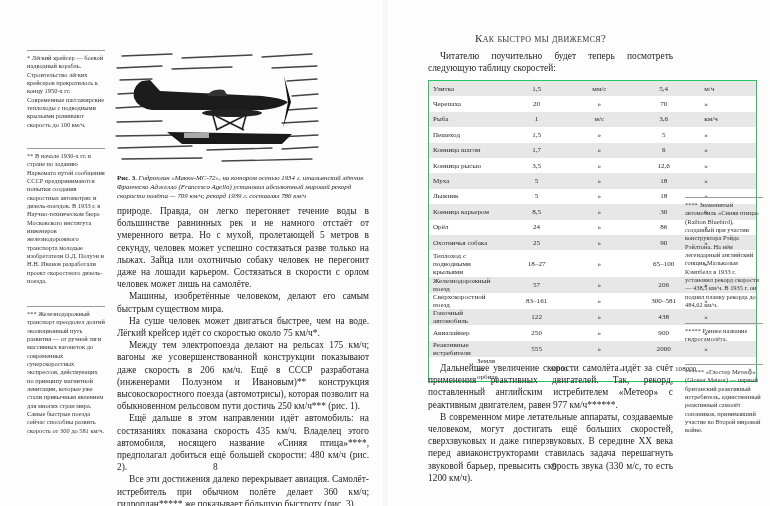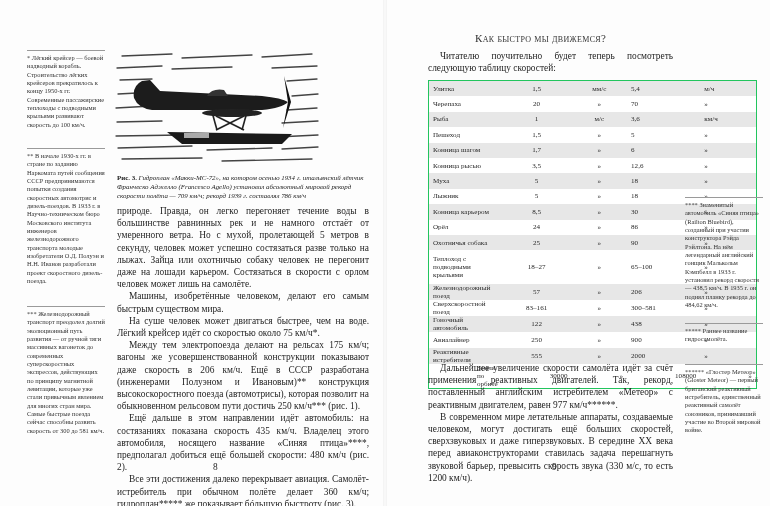--- a/index.html
+++ b/index.html
@@ -18,26 +18,26 @@
   .caption { position:absolute; left:117px; top:174px; width:252px; font-size:6.9px; line-height:8.9px; font-style:italic; color:#222; }
   .caption b { font-style:normal; }
   .page-num { position:absolute; font-size:9.4px; }
   .running-head { position:absolute; left:475px; top:32px; font-size:11px; letter-spacing:0.3px; font-variant:small-caps; color:#333; }
   #figure { position:absolute; left:112px; top:46px; width:210px; height:118px; }
   table.speeds { position:absolute; left:428px; top:80px; width:245px; border-collapse:collapse;
                  font-size:7.1px; border:1px solid #22c55e; }
   table.speeds td { padding:0 4px; height:15.4px; color:#2a2a2a; }
   table.speeds tr:nth-child(odd) td { background:#e7e7e7; }
   table.speeds tr:nth-child(even) td { background:#ffffff; }
-  table.speeds tr.tall td { height:34px;margin-left:44px; }
+  table.speeds tr.tall td { height:27px;margin-left:44px; }
   table.speeds tr.last td { height:22px;padding-left:48px; }
   td.c-name { width:88px; }
   td.c-v1 { width:40px; text-align:center; }
   td.c-u1 { width:38px; text-align:center; }
-  td.c-v2 { width:40px; }
+  td.c-v2 { width:40px; text-align:center; }
   td.c-u2 { width:22px; }
 </style>
 </head>
 <body>
 
 <div class="page" id="left-page">
   <div class="sidenote" style="left:27px;top:50px;width:78px;">
     <div class="rule"></div>
     <span>* Лёгкий крейсер — боевой надводный корабль. Строительство лёгких крейсеров прекратилось к концу 1950-х гг. Современные пассажирские теплоходы с подводными крыльями развивают скорость до 100 км/ч.</span>
   </div>

